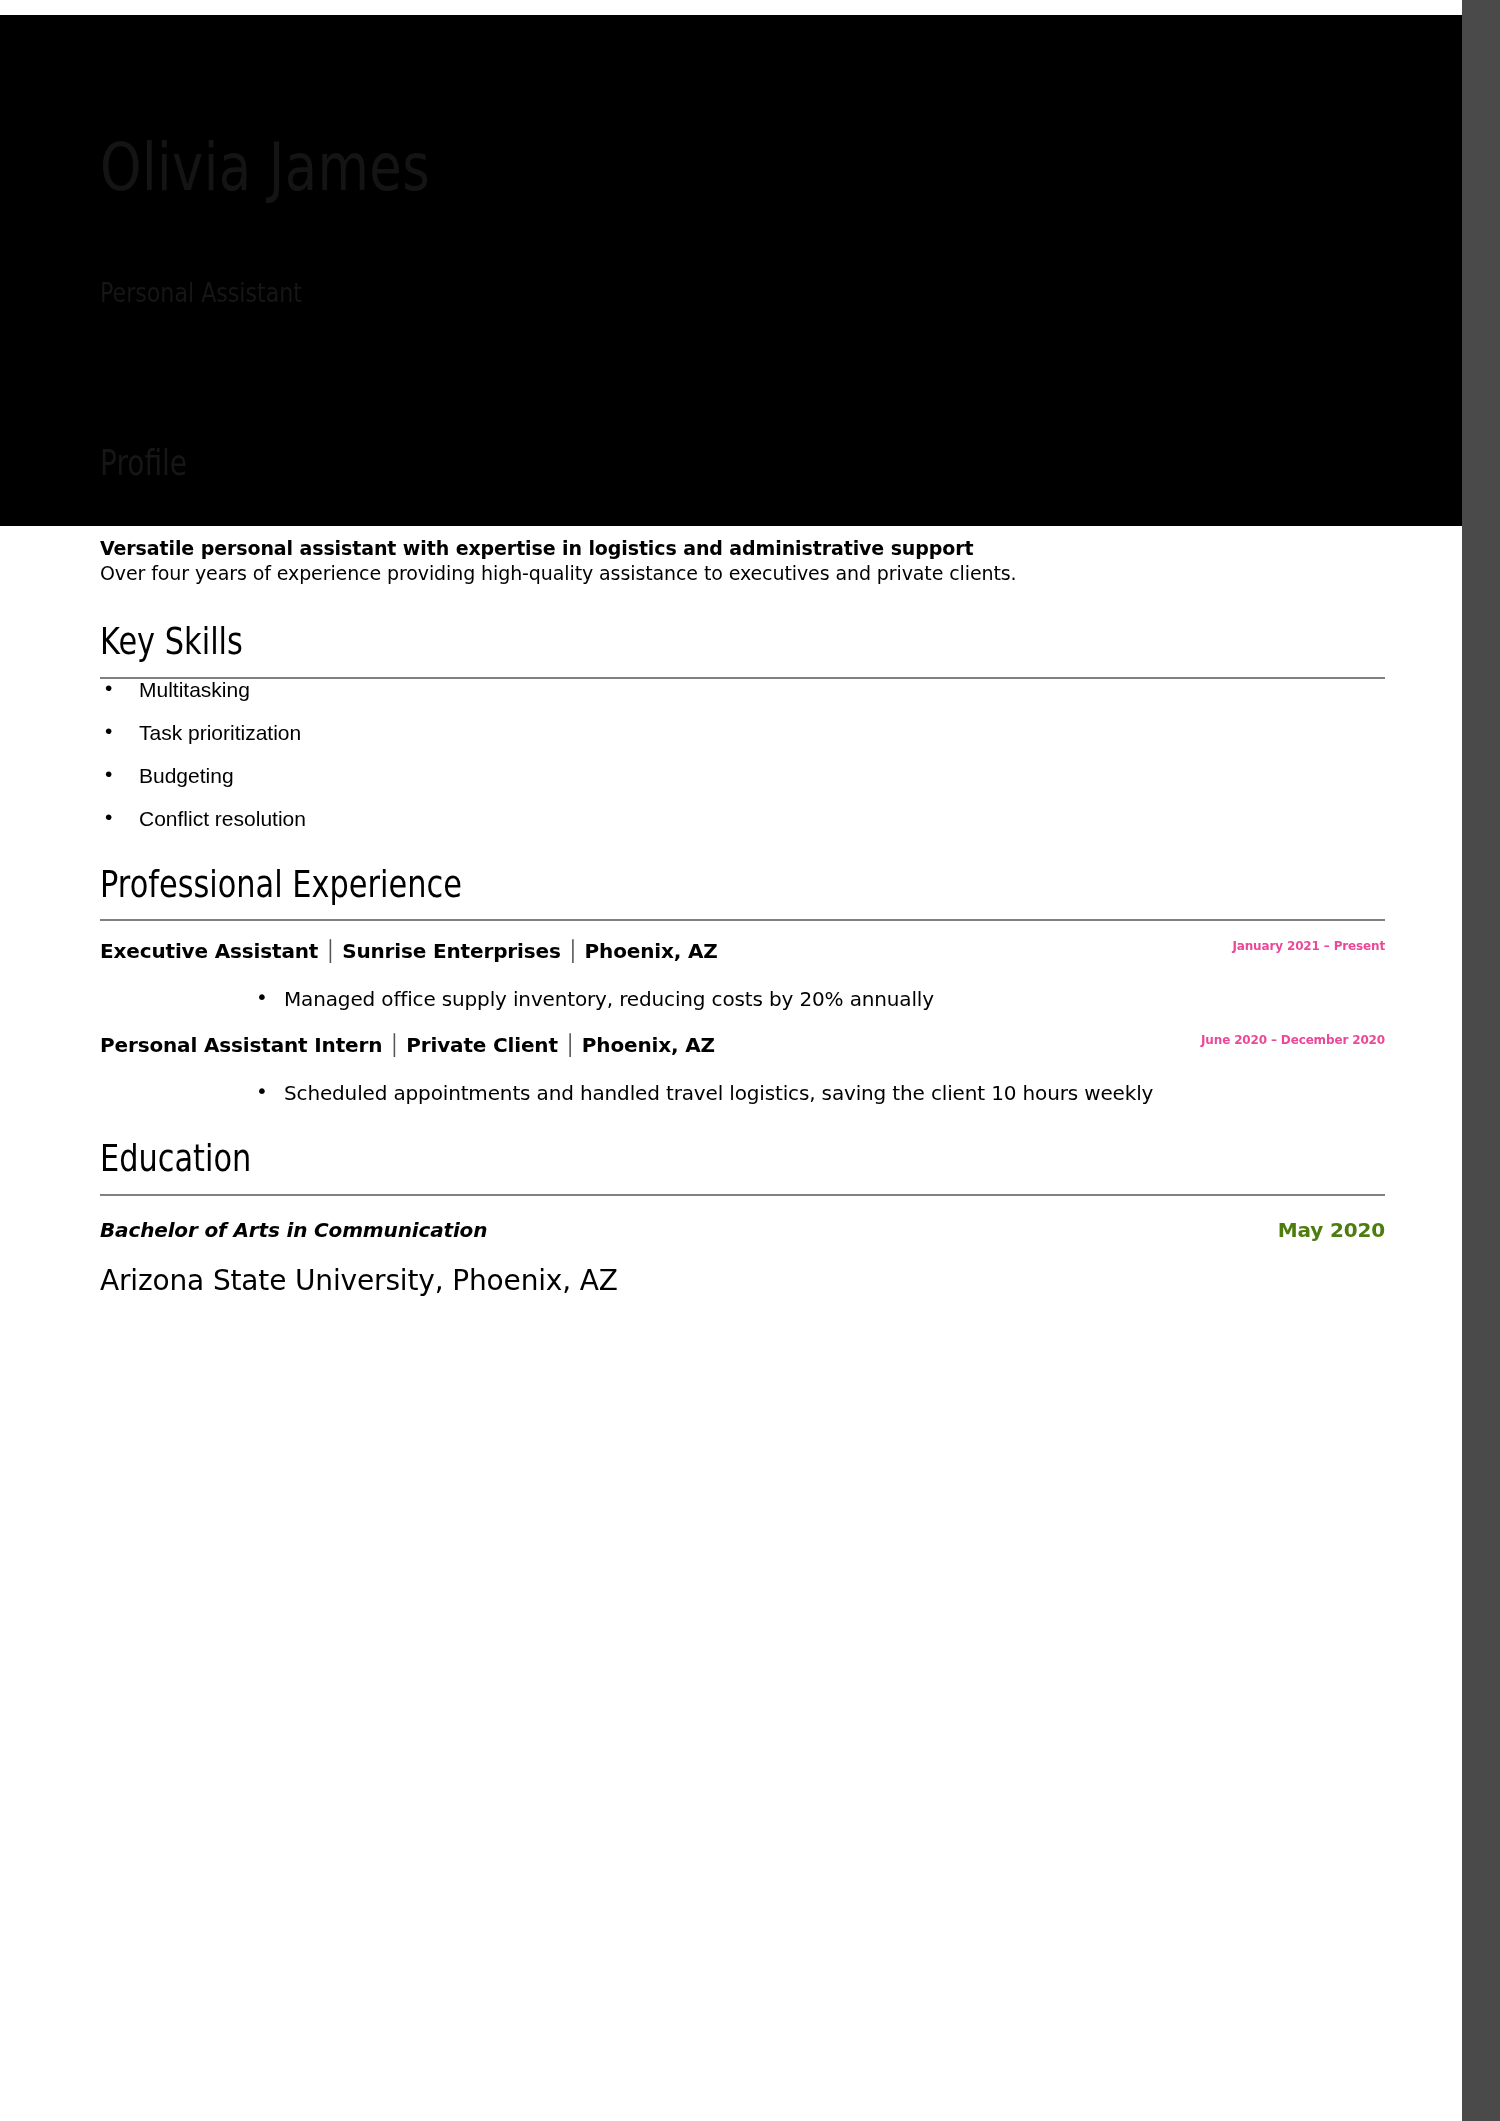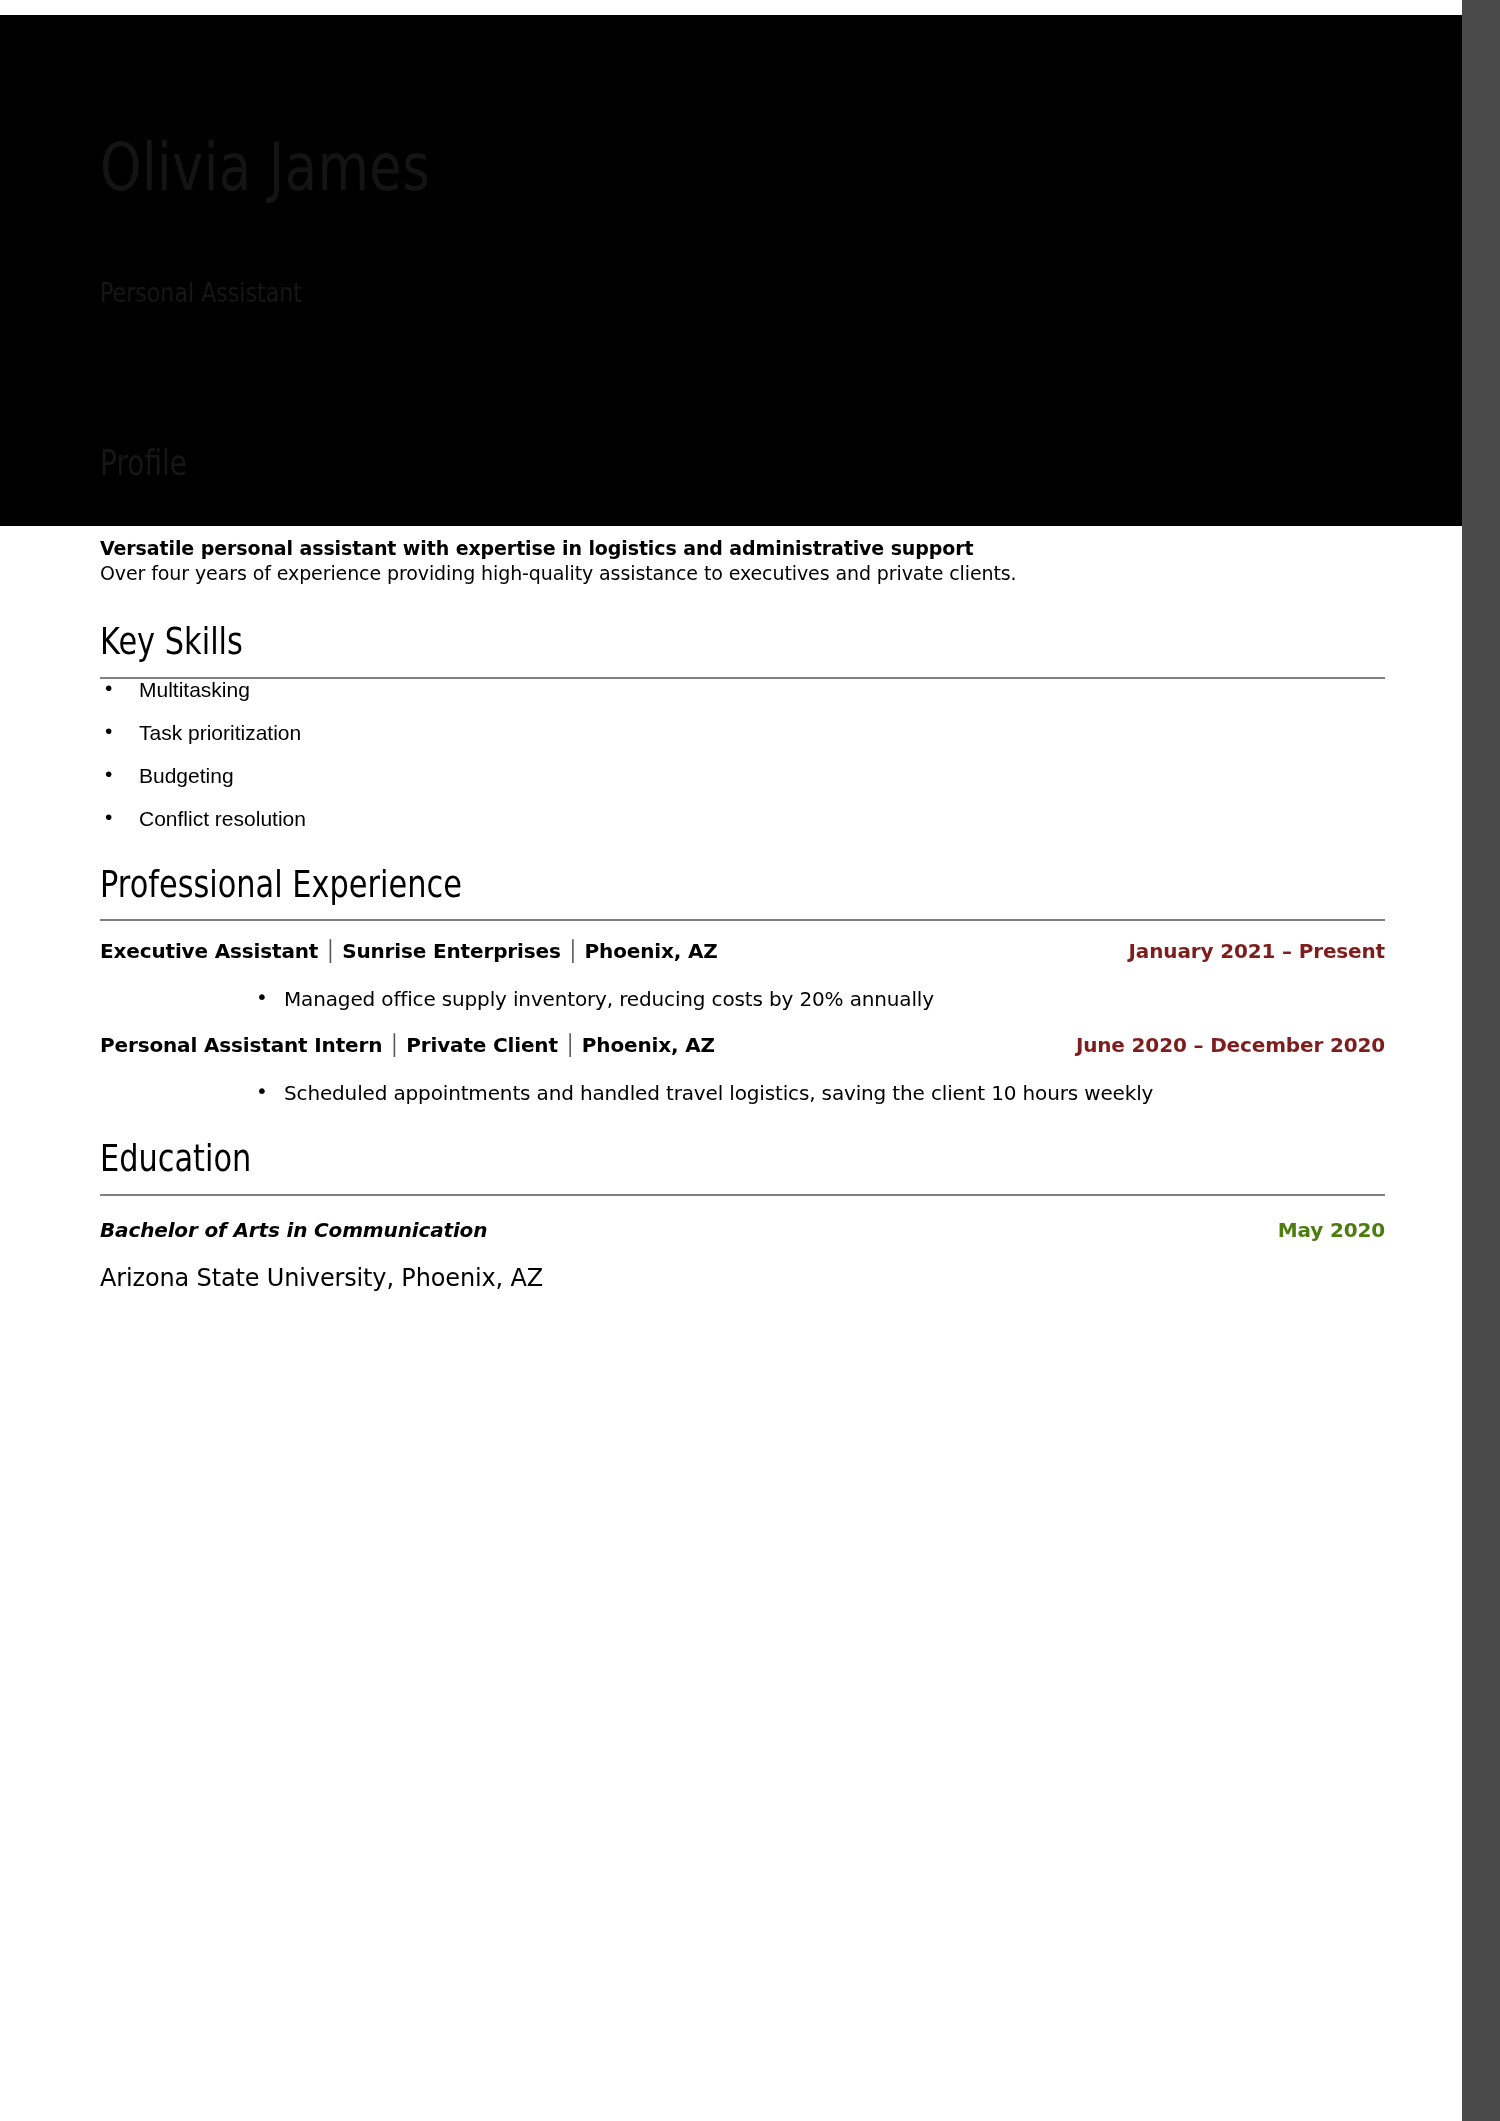--- a/index.html
+++ b/index.html
@@ -158,23 +158,23 @@
     color: #000;
     letter-spacing: -0.15px;
     white-space: nowrap;
   }
   .entry-title .sep {
     color: #555;
     font-weight: normal;
     padding: 0 6px;
   }
   .entry-date {
-    font-size: 20px;
-    font-weight: bold;
-    color: #7f1d1d;
+    font-size: 12px;
+    font-weight: bold;
+    color: #ec4899;
     white-space: nowrap;
     letter-spacing: -0.15px;
   }
 
   ul.duties {
     list-style: none;
     margin: 26px 0 0 0;
     padding: 0 0 0 152px;
   }
   ul.duties li {
@@ -210,21 +210,21 @@
     font-style: italic;
   }
   .edu-date {
     font-size: 20px;
     font-weight: bold;
     color: #4d7c0f;
     letter-spacing: -0.15px;
   }
   .edu-school {
     margin-top: 22px;
-    font-size: 24px;
+    font-size: 28px;
     font-weight: normal;
     color: #000;
     letter-spacing: -0.15px;
   }
 </style>
 </head>
 <body>
 
 <div id="page">
 

